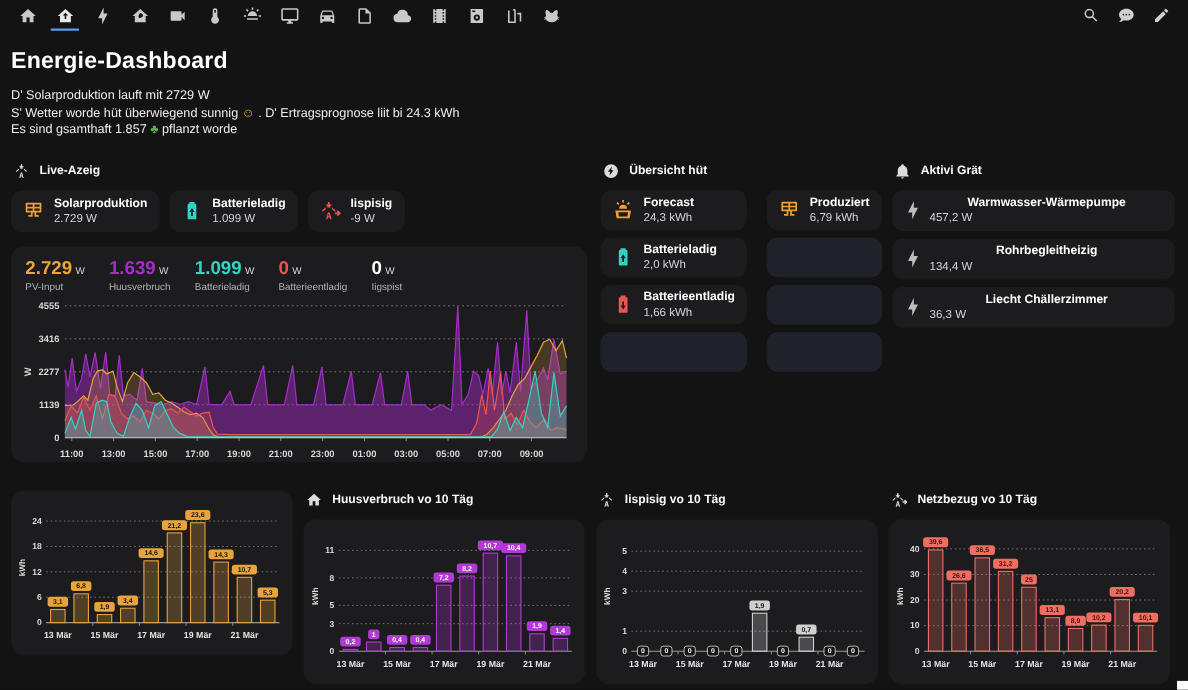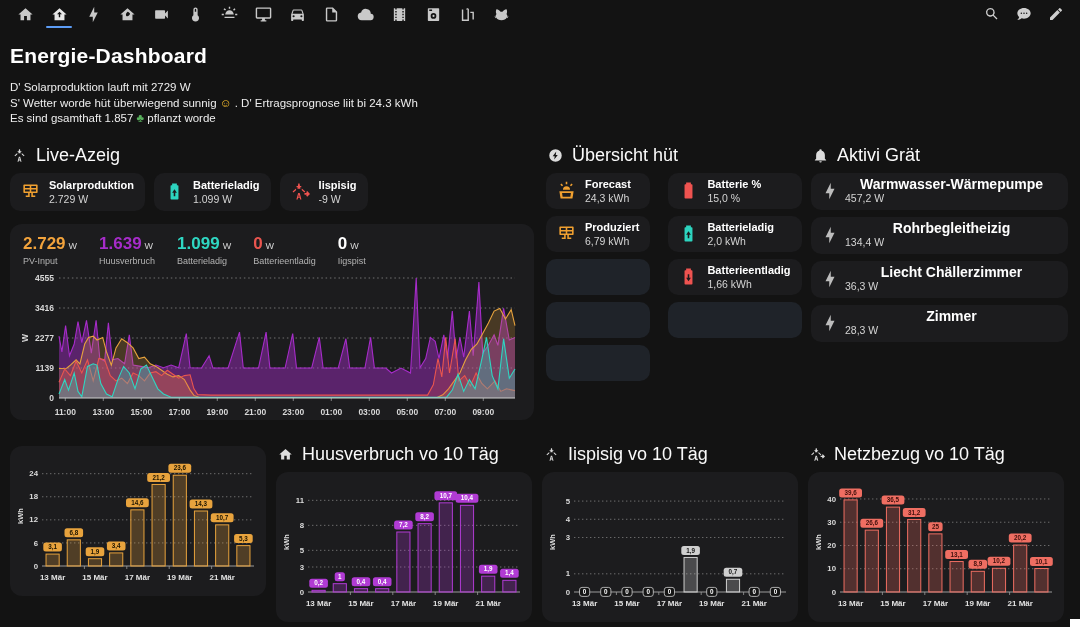--- a/index.html
+++ b/index.html
@@ -13,38 +13,38 @@
   .tab.active::after{content:"";position:absolute;left:4px;right:4px;bottom:0;height:2px;background:var(--accent,#5c9cf5);border-radius:1px}
   .tb-spacer{flex:1}
   .tb-action{width:32px;height:28px;display:flex;align-items:center;justify-content:center;color:#cfcfcf;cursor:pointer}
   .tb-action svg{width:16px;height:16px;fill:currentColor}
   .content{padding:0 10px}
   h1{font-size:21px;font-weight:700;margin:16px 0 12px;letter-spacing:.2px}
   .intro p{margin:0;font-size:11.5px;line-height:15.5px;color:#ededed}
   .em-smile{color:#fbc02d}
   .em-tree{color:#58b05c}
   .grid-top{display:grid;grid-template-columns:524px 253px 257px;gap:0 12px;margin-top:20px}
-  .sec-head{display:flex;align-items:center;gap:9px;font-size:18px;font-weight:400;color:#fafafa;margin:0 0 9px 2px;height:17px}
+  .sec-head{display:flex;align-items:center;gap:9px;font-size:11px;font-weight:700;color:#fafafa;margin:0 0 9px 2px;height:17px}
   .sec-head svg{width:15px;height:15px;fill:#dcdcdc}
   .live-cards{display:flex;gap:9px}
   .ecard{background:#1c1c1e;border-radius:10px;height:38px;display:flex;align-items:center;padding:0 11px;gap:9px;cursor:pointer;box-sizing:border-box}
   .ecard .ic{width:19px;height:19px;flex:none}
   .ecard .ic svg{width:19px;height:19px}
   .ecard .tx{display:flex;flex-direction:column;min-width:0}
   .ecard .t{font-size:11px;font-weight:700;white-space:nowrap;line-height:13px}
   .ecard .v{font-size:10.5px;color:#d4d4d4;line-height:12px;margin-top:1px;white-space:nowrap}
   .today-grid{display:grid;grid-template-columns:1fr 1fr;gap:7px 18px}
   .today-grid .ecard{height:36px}
   .ecard.empty{background:#1f2329}
   .active-cards{display:flex;flex-direction:column;gap:7px}
   .acard{background:#1c1c1e;border-radius:10px;height:37px;display:flex;align-items:center;padding:0 10px;gap:6px;cursor:pointer;box-sizing:border-box}
   .acard .ic{width:18px;height:18px;flex:none}
   .acard .ic svg{width:18px;height:18px}
   .acard .tx{flex:1;min-width:0}
-  .acard .t{font-size:14px;font-weight:700;text-align:center;line-height:13px;white-space:nowrap}
+  .acard .t{font-size:11px;font-weight:700;text-align:center;line-height:13px;white-space:nowrap}
   .acard .v{font-size:10.5px;color:#d4d4d4;line-height:12px;margin-top:1px;text-align:left}
   .main-card{margin-top:13px;background:#1c1c1e;border-radius:12px;padding:8px 9px 4px;height:196px;box-sizing:border-box}
   .live-stats{display:flex;gap:22px;padding:2px 0 4px 4px}
   .stat .sv{font-size:17px;font-weight:700}
   .stat .su{font-size:9px;color:#d6d6d6;margin-left:3px;font-weight:400}
   .stat .sl{font-size:9px;color:#b3b3b3;margin-top:2px}
   .bottom-grid{display:grid;grid-template-columns:repeat(4,256px);gap:0 10px;margin-top:26px}
   .chart-card{background:#1c1c1e;border-radius:12px;height:150px;padding:6px;box-sizing:border-box}
   .corner-box{position:fixed;right:0;bottom:0;width:10px;height:8px;background:#fff}
 </style>
@@ -329,31 +329,20 @@
               <svg viewBox="0 0 24 24" fill="currentColor">
                 <path d="M11 1h2v3h-2zM4.2 4.6l1.4-1.4 2.1 2.1-1.4 1.4zM19.8 4.6l-2.1 2.1-1.4-1.4 2.1-2.1zM12 6.5A4.5 4.5 0 0 1 16.5 11h-9A4.5 4.5 0 0 1 12 6.5zM3 13h18l-1.5 9h-15zm3.4 2l.7 5h9.8l.7-5z"></path>
               </svg>
             </span>
             <div class="tx">
               <div class="t">Forecast</div>
               <div class="v">24,3 kWh</div>
             </div>
           </div>
           <div class="ecard">
-            <span class="ic" style="color: rgb(239, 83, 80);">
-              <svg viewBox="0 0 24 24" fill="currentColor">
-                <path d="M16 4h-1V2H9v2H8a1 1 0 0 0-1 1v16a1 1 0 0 0 1 1h8a1 1 0 0 0 1-1V5a1 1 0 0 0-1-1z"></path>
-              </svg>
-            </span>
-            <div class="tx">
-              <div class="t">Batterie %</div>
-              <div class="v">15,0 %</div>
-            </div>
-          </div>
-          <div class="ecard">
             <span class="ic" style="color: rgb(240, 160, 48);">
               <svg viewBox="0 0 24 24" fill="currentColor">
                 <path d="M4 3h16a1 1 0 0 1 1 1v9a1 1 0 0 1-1 1h-5v3h3v2h-5v-5h-2v5H6v-2h3v-3H4a1 1 0 0 1-1-1V4a1 1 0 0 1 1-1zm1 2v2.5h6V5zm8 0v2.5h6V5zM5 9.5V12h6V9.5zm8 0V12h6V9.5z"></path>
               </svg>
             </span>
             <div class="tx">
               <div class="t">Produziert</div>
               <div class="v">6,79 kWh</div>
             </div>
           </div>
@@ -420,31 +409,20 @@
           </div>
           <div class="acard">
             <span class="ic" style="color: rgb(189, 189, 189);">
               <svg viewBox="0 0 24 24" fill="currentColor">
                 <path d="M11 15H6l7-14v8h5l-7 14v-8z"></path>
               </svg>
             </span>
             <div class="tx">
               <div class="t">Liecht Chällerzimmer</div>
               <div class="v">36,3 W</div>
-            </div>
-          </div>
-          <div class="acard">
-            <span class="ic" style="color: rgb(189, 189, 189);">
-              <svg viewBox="0 0 24 24" fill="currentColor">
-                <path d="M11 15H6l7-14v8h5l-7 14v-8z"></path>
-              </svg>
-            </span>
-            <div class="tx">
-              <div class="t">Zimmer</div>
-              <div class="v">28,3 W</div>
             </div>
           </div>
         </div>
     </div>
   </div>
 
   <div class="bottom-grid" id="bottom-grid">
       <div>
         <div class="chart-card">
           <svg width="244" height="138">

